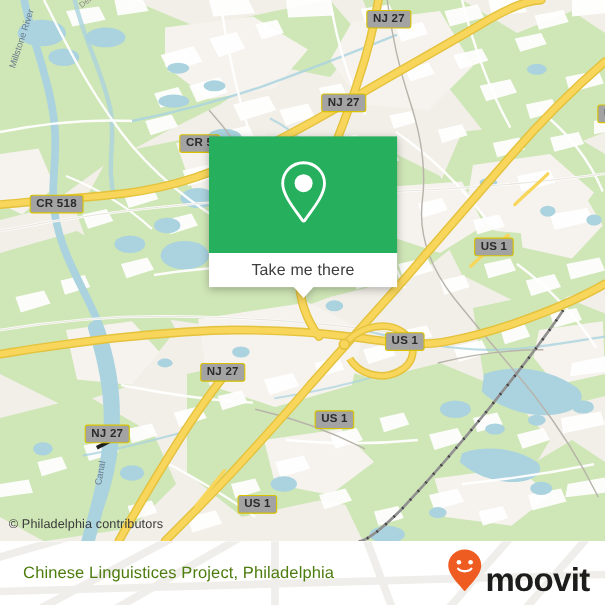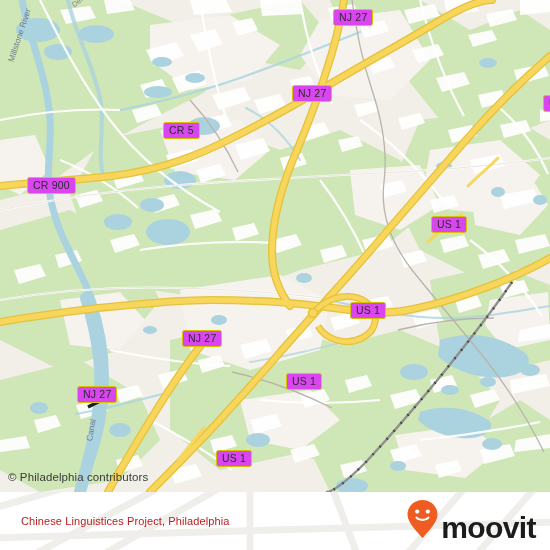--- a/index.html
+++ b/index.html
@@ -99,22 +99,22 @@
     position: absolute;
     left: 0; top: 0;
     width: 550px; height: 58px;
     opacity: 1;
   }
   #bottom-title {
     position: absolute;
     left: 21px;
     top: 50%;
     transform: translateY(-50%);
-    font-size: 11px;
-    color: #b91c1c;
+    font-size: 15px;
+    color: #4d7c0f;
     white-space: nowrap;
     letter-spacing: 0.1px;
     z-index: 2;
   }
   #brand-logo {
     position: absolute;
     right: 14px;
     top: 50%;
     transform: translateY(-50%);
     display: flex;
@@ -126,26 +126,26 @@
     font-size: 30px;
     color: #1c1c1c;
     font-weight: bold;
     letter-spacing: -0.6px;
     line-height: 1;
   }
 
   
   .shield {
     position: absolute;
-    background: #d946ef;
+    background: #a3a3a3;
     border: 1.5px solid #d8c200;
     border-radius: 2.5px;
     color: #2b2b2b;
     font-size: 10.5px;
-    font-weight: normal;
+    font-weight: bold;
     padding: 1.5px 5px 2px 5px;
     white-space: nowrap;
     letter-spacing: 0.2px;
     z-index: 30;
     line-height: 1.1;
   }
   .water-label {
     position: absolute;
     color: #6b7d8c;
     font-size: 8.5px;
@@ -405,40 +405,54 @@
         </g>
 
         <path d="M88,407 L104,399" stroke="#1e1e1e" stroke-width="3.5" stroke-linecap="butt"></path>
       </g>
     </svg>
 
     <div id="shield-layer">
         <div class="shield" style="left: 333px; top: 9px;">NJ 27</div>
         <div class="shield" style="left: 292px; top: 85px;">NJ 27</div>
         <div class="shield" style="left: 163px; top: 122px;">CR 5</div>
-        <div class="shield" style="left: 27px; top: 177px;">CR 900</div>
+        <div class="shield" style="left: 27px; top: 177px;">CR 518</div>
         <div class="shield" style="left: 543px; top: 95px;">U</div>
         <div class="shield" style="left: 431px; top: 216px;">US 1</div>
         <div class="shield" style="left: 350px; top: 302px;">US 1</div>
         <div class="shield" style="left: 182px; top: 330px;">NJ 27</div>
         <div class="shield" style="left: 286px; top: 373px;">US 1</div>
         <div class="shield" style="left: 77px; top: 386px;">NJ 27</div>
         <div class="shield" style="left: 216px; top: 450px;">US 1</div>
       </div>
     <div id="water-label-layer">
         <div class="water-label" style="left: 6px; top: 60px; transform: rotate(-72deg); transform-origin: left top;">Millstone River</div>
         <div class="water-label" style="left: 84px; top: 440px; transform: rotate(-80deg); transform-origin: left top;">Canal</div>
       </div>
     <div id="path-label-layer">
         <div class="path-label" style="left: 70px; top: 2px; transform: rotate(-38deg); transform-origin: left top;">Dela</div>
       </div>
   </div>
 
   <div id="attribution">© Philadelphia contributors</div>
 
+  <div id="popup-card">
+    <div id="popup-header">
+      <span>
+        <svg width="46" height="60" viewBox="0 0 46 60" xmlns="http://www.w3.org/2000/svg">
+          <path d="M23 3 C12.5 3 4 11.4 4 21.8 C4 33 16 46.5 22.1 55.6 C22.5 56.2 23.5 56.2 23.9 55.6 C30 46.5 42 33 42 21.8 C42 11.4 33.5 3 23 3 Z" fill="none" stroke="#ffffff" stroke-width="2.6"></path>
+          <circle cx="23" cy="21.5" r="8.2" fill="#ffffff"></circle>
+        </svg>
+      </span>
+    </div>
+    <div id="popup-footer">
+      <span id="popup-footer-label">Take me there</span>
+      <div id="popup-tail"></div>
+    </div>
+  </div>
 
   <div id="bottom-bar">
     <svg id="bottom-bar-pattern" viewBox="0 0 550 58" xmlns="http://www.w3.org/2000/svg">
       <rect x="0" y="0" width="550" height="58" fill="#ffffff"></rect>
       <g stroke="#f0eeea" fill="none" stroke-width="7">
         <path d="M-20,20 L120,-20"></path>
         <path d="M20,70 L170,-10"></path>
         <path d="M90,70 L230,-10"></path>
         <path d="M250,-10 L250,70"></path>
         <path d="M330,-10 L360,70"></path>

